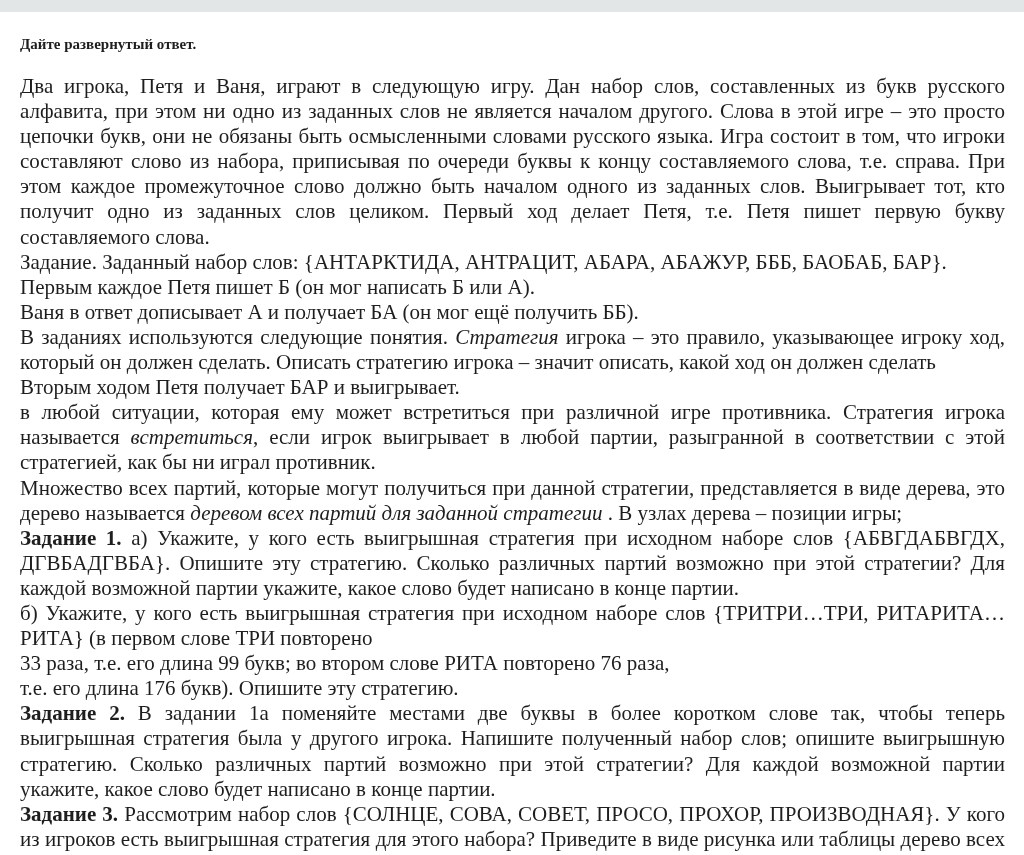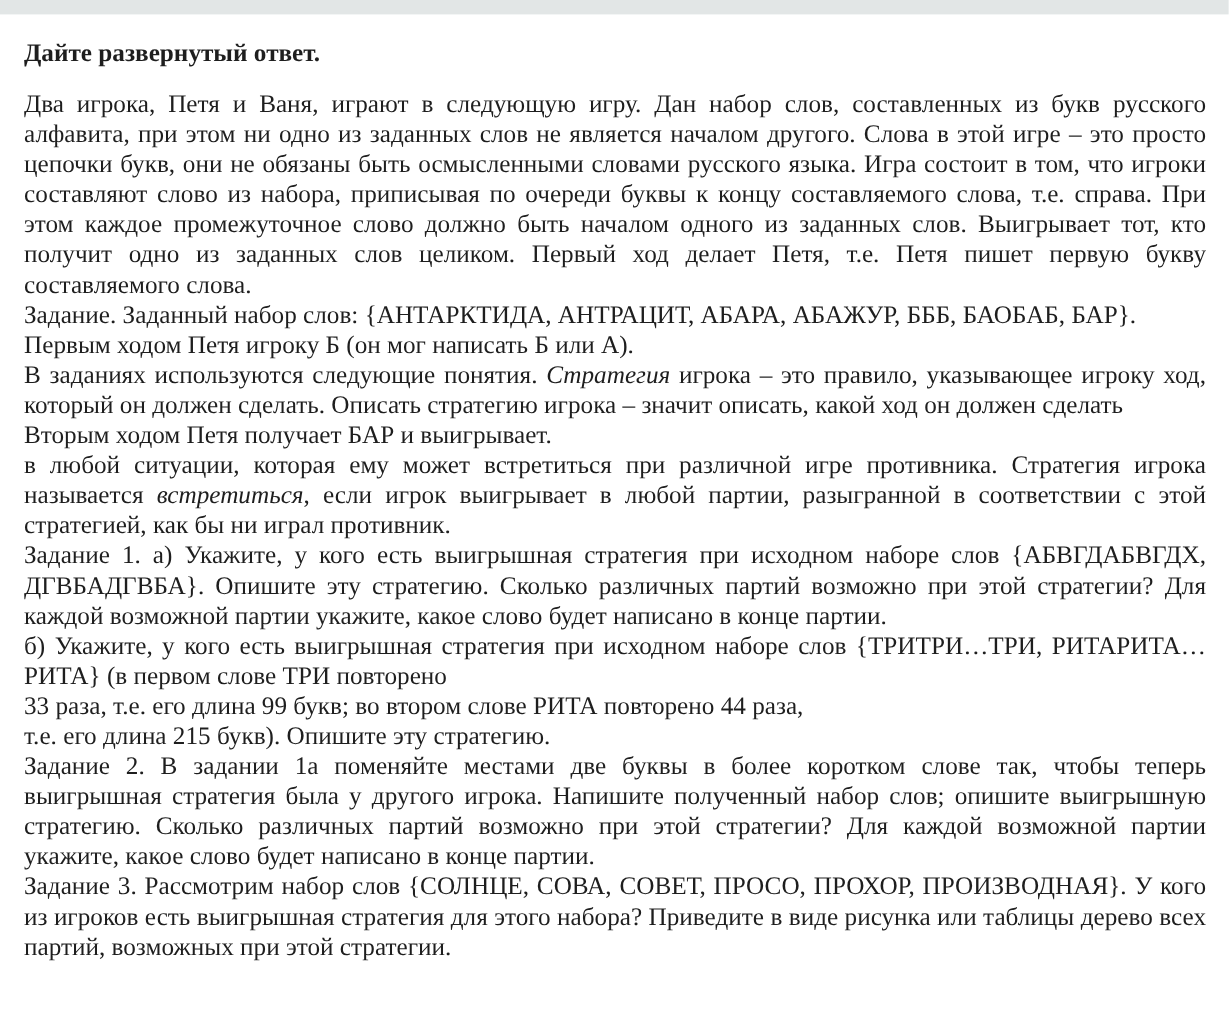--- a/index.html
+++ b/index.html
@@ -15,48 +15,50 @@
     overflow: hidden;
   }
   .top-bar {
     width: 100%;
     height: 12px;
   }
   .page {
     padding: 10px 19px 0 20px;
   }
   .heading {
-    font-size: 21px;
+    font-size: 15px;
     font-weight: bold;
     margin: 10px 0 17px 0;
     line-height: 25px;
   }
   .doc p {
     margin: 0;
     font-size: 21px;
     line-height: 25.1px;
     text-align: justify;
   }
   .seg-i { font-style: italic; }
-  .seg-b { font-weight: normal; }
+  .seg-b { font-weight: bold; }
 </style>
 </head>
 <body style="background: rgb(255, 255, 255); color: rgb(30, 30, 30);">
 
 <div class="top-bar" style="background: rgb(226, 230, 230);"></div>
 
 <div class="page">
   <p class="heading">Дайте развернутый ответ.</p>
   <div class="doc" id="doc-body">
       <p><span>Два игрока, Петя и Ваня, играют в следующую игру. Дан набор слов, составленных из букв русского алфавита, при этом ни одно из заданных слов не является началом другого. Слова в этой игре – это просто цепочки букв, они не обязаны быть осмысленными словами русского языка. Игра состоит в том, что игроки составляют слово из набора, приписывая по очереди буквы к концу составляемого слова, т.е. справа. При этом каждое промежуточное слово должно быть началом одного из заданных слов. Выигрывает тот, кто получит одно из заданных слов целиком. Первый ход делает Петя, т.е. Петя пишет первую букву составляемого слова.</span></p>
       <p><span>Задание. Заданный набор слов: {АНТАРКТИДА, АНТРАЦИТ, АБАРА, АБАЖУР, БББ, БАОБАБ, БАР}.</span></p>
-      <p><span>Первым ходом Петя игроку Б (он мог написать Б или А).</span></p>
+      <p><span>Первым каждое Петя пишет Б (он мог написать Б или А).</span></p>
+      <p><span>Ваня в ответ дописывает А и получает БА (он мог ещё получить ББ).</span></p>
       <p><span>В заданиях используются следующие понятия. </span><span class="seg-i">Стратегия </span><span>игрока – это правило, указывающее игроку ход, который он должен сделать. Описать стратегию игрока – значит описать, какой ход он должен сделать</span></p>
       <p><span>Вторым ходом Петя получает БАР и выигрывает.</span></p>
       <p><span>в любой ситуации, которая ему может встретиться при различной игре противника. Стратегия игрока называется </span><span class="seg-i">встретиться</span><span>, если игрок выигрывает в любой партии, разыгранной в соответствии с этой стратегией, как бы ни играл противник.</span></p>
+      <p><span>Множество всех партий, которые могут получиться при данной стратегии, представляется в виде дерева, это дерево называется </span><span class="seg-i">деревом всех партий для заданной стратегии</span><span> . В узлах дерева – позиции игры;</span></p>
       <p><span class="seg-b">Задание 1.</span><span> а) Укажите, у кого есть выигрышная стратегия при исходном наборе слов {АБВГДАБВГДХ, ДГВБАДГВБА}. Опишите эту стратегию. Сколько различных партий возможно при этой стратегии? Для каждой возможной партии укажите, какое слово будет написано в конце партии.</span></p>
       <p><span>б) Укажите, у кого есть выигрышная стратегия при исходном наборе слов {ТРИТРИ…ТРИ, РИТАРИТА…РИТА} (в первом слове ТРИ повторено</span></p>
-      <p><span>33 раза, т.е. его длина 99 букв; во втором слове РИТА повторено 44 раза,</span></p>
-      <p><span>т.е. его длина 215 букв). Опишите эту стратегию.</span></p>
+      <p><span>33 раза, т.е. его длина 99 букв; во втором слове РИТА повторено 76 раза,</span></p>
+      <p><span>т.е. его длина 176 букв). Опишите эту стратегию.</span></p>
       <p><span class="seg-b">Задание 2.</span><span> В задании 1а поменяйте местами две буквы в более коротком слове так, чтобы теперь выигрышная стратегия была у другого игрока. Напишите полученный набор слов; опишите выигрышную стратегию. Сколько различных партий возможно при этой стратегии? Для каждой возможной партии укажите, какое слово будет написано в конце партии.</span></p>
       <p><span class="seg-b">Задание 3.</span><span> Рассмотрим набор слов {СОЛНЦЕ, СОВА, СОВЕТ, ПРОСО, ПРОХОР, ПРОИЗВОДНАЯ}. У кого из игроков есть выигрышная стратегия для этого набора? Приведите в виде рисунка или таблицы дерево всех партий, возможных при этой стратегии.</span></p>
     </div>
 </div>
 
 </body></html>

